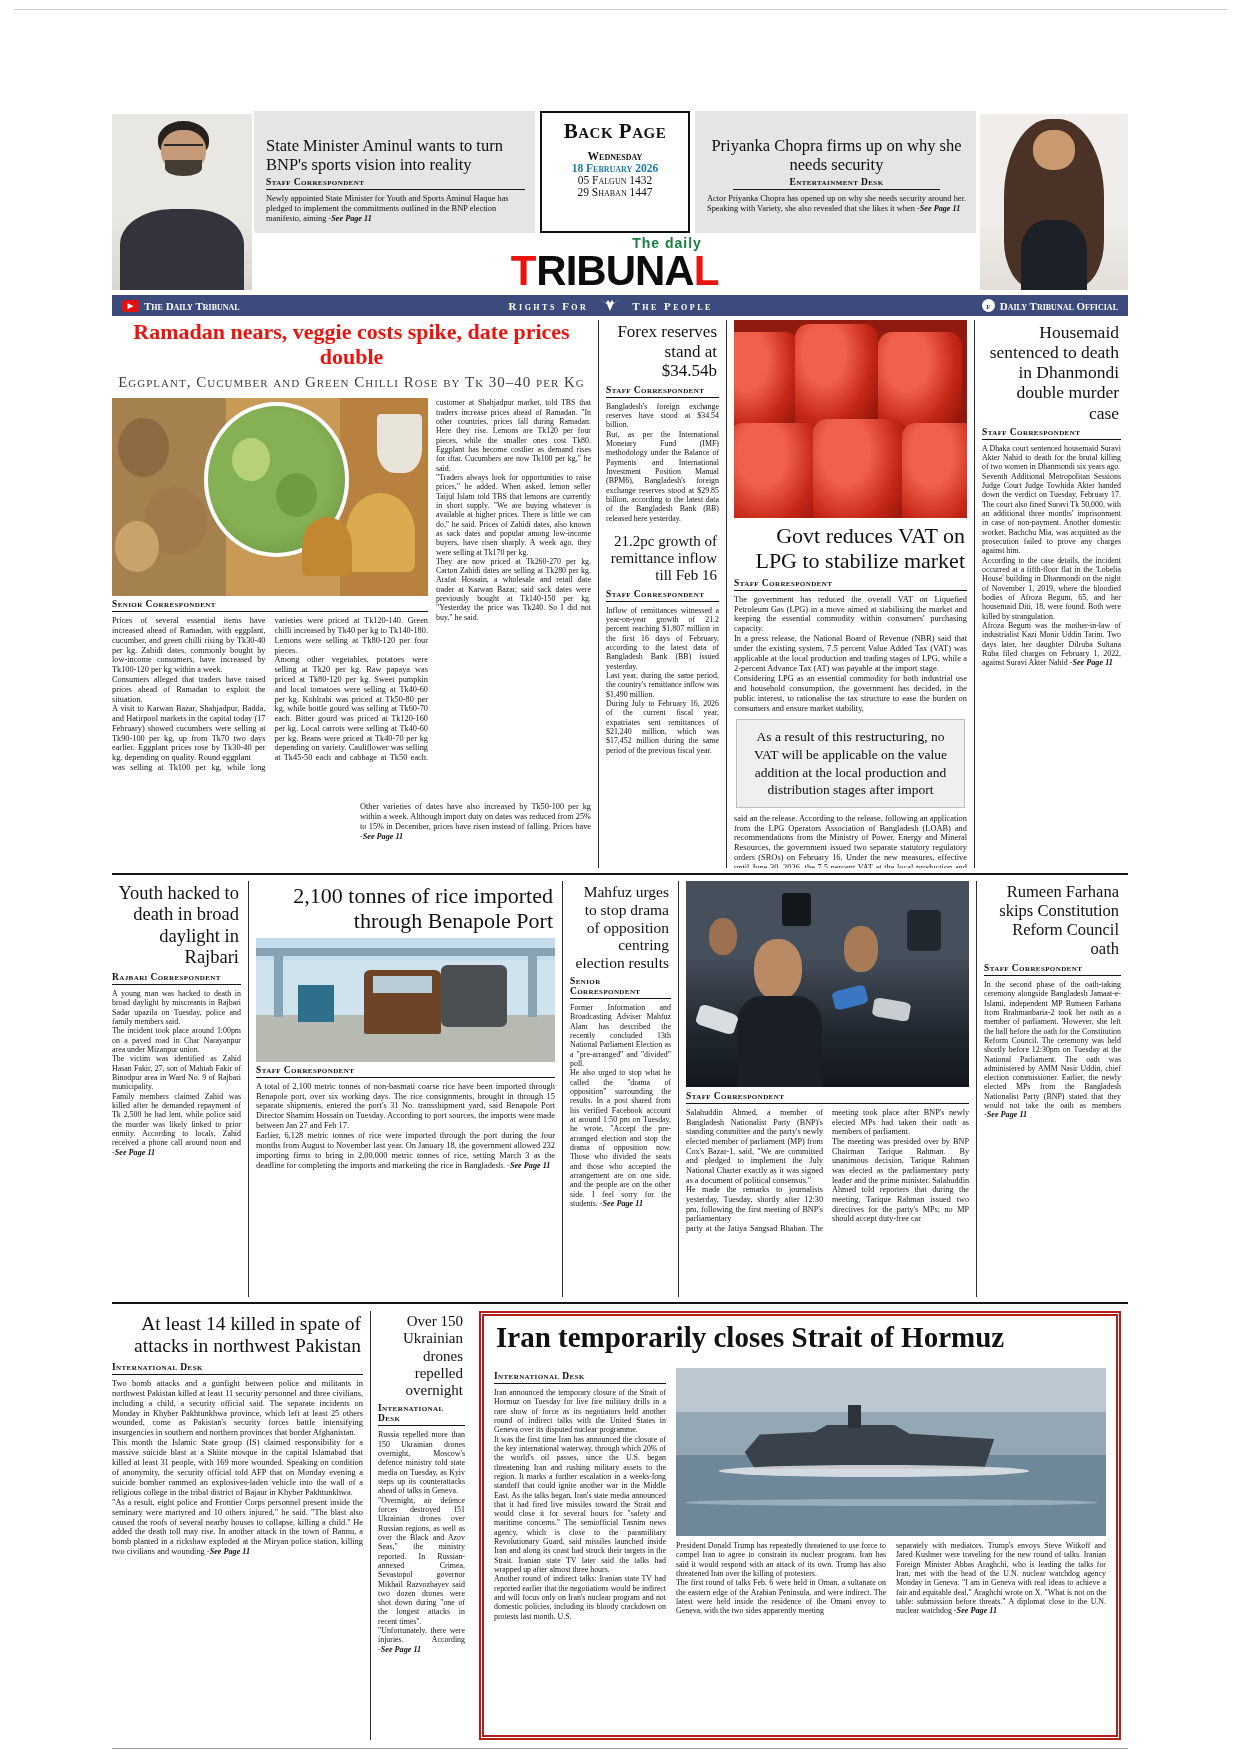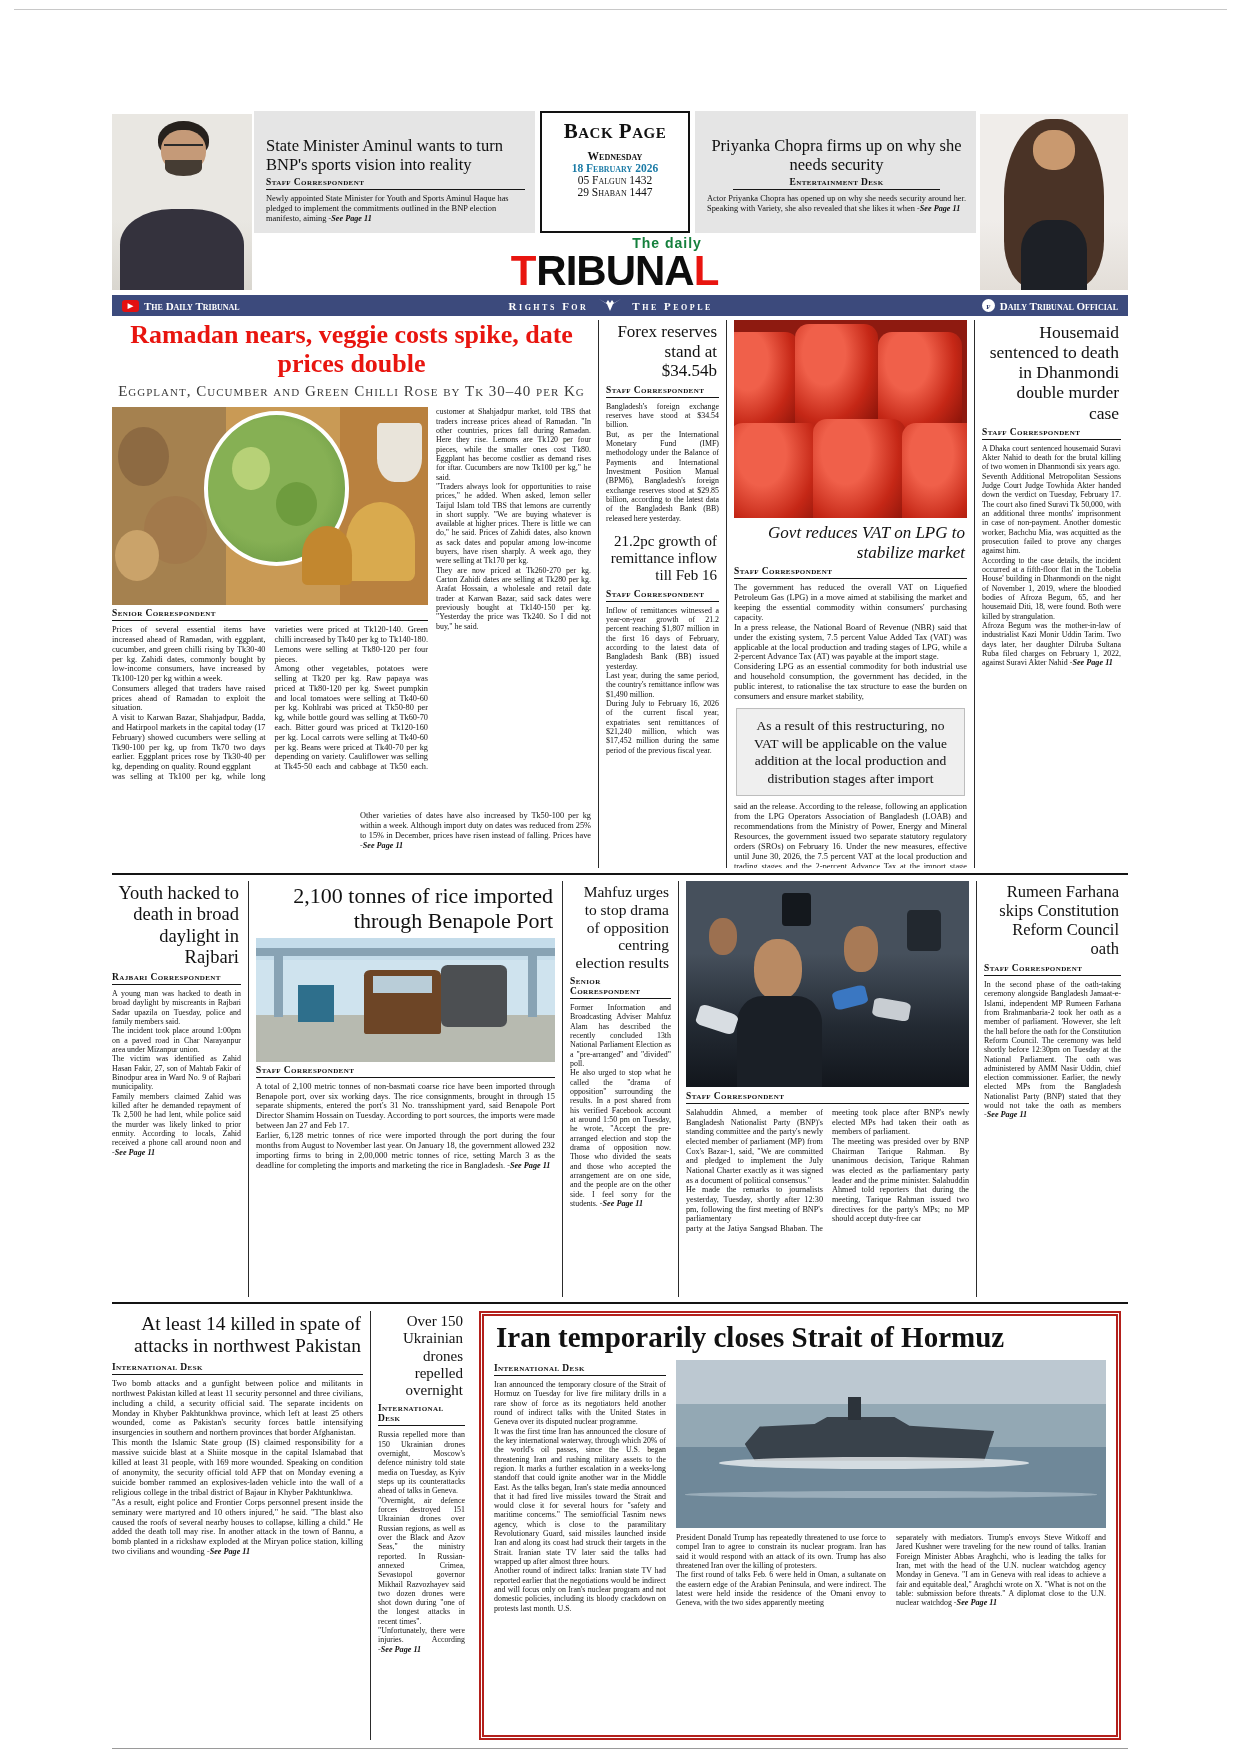--- a/index.html
+++ b/index.html
@@ -57,37 +57,37 @@
                margin-top: 4px; overflow: hidden; }
   .mid-grid  { display: grid; grid-template-columns: 136px 314px 116px 298px 152px; height: 424px;
                border-top: 2px solid #141414; margin-top: 5px; padding-top: 6px; overflow: hidden; }
   .bot-grid  { display: grid; grid-template-columns: 258px 102px 656px; height: 438px;
                border-top: 2px solid #141414; margin-top: 5px; padding-top: 7px; overflow: hidden; }
   .col { padding: 0 7px; overflow: hidden; }
   .col:first-child { padding-left: 0; }
   .rule-l { border-left: 1px solid #2c2c2c; }
 
   
-  .lead-hd { color: #e8150f; font-weight: bold; font-size: 26px; line-height: 1.12;
+  .lead-hd { color: #e8150f; font-weight: bold; font-size: 22px; line-height: 1.12;
              text-align: center; margin: 0 6px 5px; }
   .lead-sub { text-align: center; font-variant: small-caps; font-size: 15px; letter-spacing: 1px;
               color: #3c3c3c; margin-bottom: 7px; }
   .lead-body { display: flex; gap: 8px; height: 398px; overflow: hidden; }
   .lead-main { width: 316px; flex: none; }
   .lead-photo { height: 198px; background: linear-gradient(90deg,#a5814f 0 36%, #c99a55 36% 72%, #b9813f 72% 100%); }
   .lead-qcol { flex: 1; font-size: 7.9px; line-height: 1.18; text-align: justify; white-space: pre-line; overflow: hidden; }
   .lead-2col { column-count: 2; column-gap: 9px; height: 166px; overflow: hidden;
                font-size: 8.3px; line-height: 1.18; text-align: justify; white-space: pre-line; }
   .lead-tail { margin: 6px 0 0 248px; font-size: 8.3px; line-height: 1.18; text-align: justify; }
 
   
   .hd-c { text-align: right; line-height: 1.15; margin: 2px 2px 4px; font-weight: normal; }
   .fx-hd { font-size: 17px; }
   .rm-hd { font-size: 15px; margin-top: 10px; }
-  .lpg-hd { font-size: 17px; margin-top: 5px; font-style: italic; }
+  .lpg-hd { font-size: 22px; margin-top: 5px; }
   .hm-hd { font-size: 17.5px; }
   .yt-hd { font-size: 18.5px; }
   .rc-hd { font-size: 22px; }
   .mf-hd { font-size: 15.5px; }
   .sl-hd { font-size: 24px; margin-top: 5px; }
   .ru-hd { font-size: 16.5px; }
   .pk-hd { font-size: 19.5px; }
   .dr-hd { font-size: 15px; }
   .bt-sm { font-size: 7.9px; }
 
@@ -99,21 +99,21 @@
 
   .rice-photo { height: 124px; margin: 2px 0 3px;
                 background: linear-gradient(180deg,#c4dcea 0 18%, #cfe3ee 18% 62%, #b7bab0 62% 100%); }
   .scrum-photo { height: 206px; margin-bottom: 4px;
                 background: linear-gradient(180deg,#46505c 0 35%, #232a33 70%, #12161c 100%); }
   .sl-2col { column-count: 2; column-gap: 9px; height: 132px; overflow: hidden;
              font-size: 8.2px; line-height: 1.18; text-align: justify; white-space: pre-line; }
 
   
   .iran-box { border: 5px double #b3201c; padding: 6px 10px 8px; height: 100%; overflow: hidden; }
-  .iran-hd { font-weight: bold; font-size: 29px; line-height: 1.1; margin: 0 0 6px 2px; }
+  .iran-hd { font-weight: bold; font-size: 29px; line-height: 1.1; margin: 0 0 14px 2px; }
   .iran-cols { display: flex; gap: 10px; }
   .iran-c1 { width: 172px; flex: none; }
   .iran-right { flex: 1; }
   .ship-photo { height: 168px; margin-bottom: 5px;
                 background: linear-gradient(180deg,#bcc8d1 0 26%, #93a8b4 26% 52%, #6f8899 52% 100%); }
   .iran-sub { display: flex; gap: 10px; }
   .iran-sub > div { flex: 1; }
 
   
   .footer { margin-top: 8px; border-top: 1px solid #9a9a9a; padding-top: 4px; text-align: center; }

